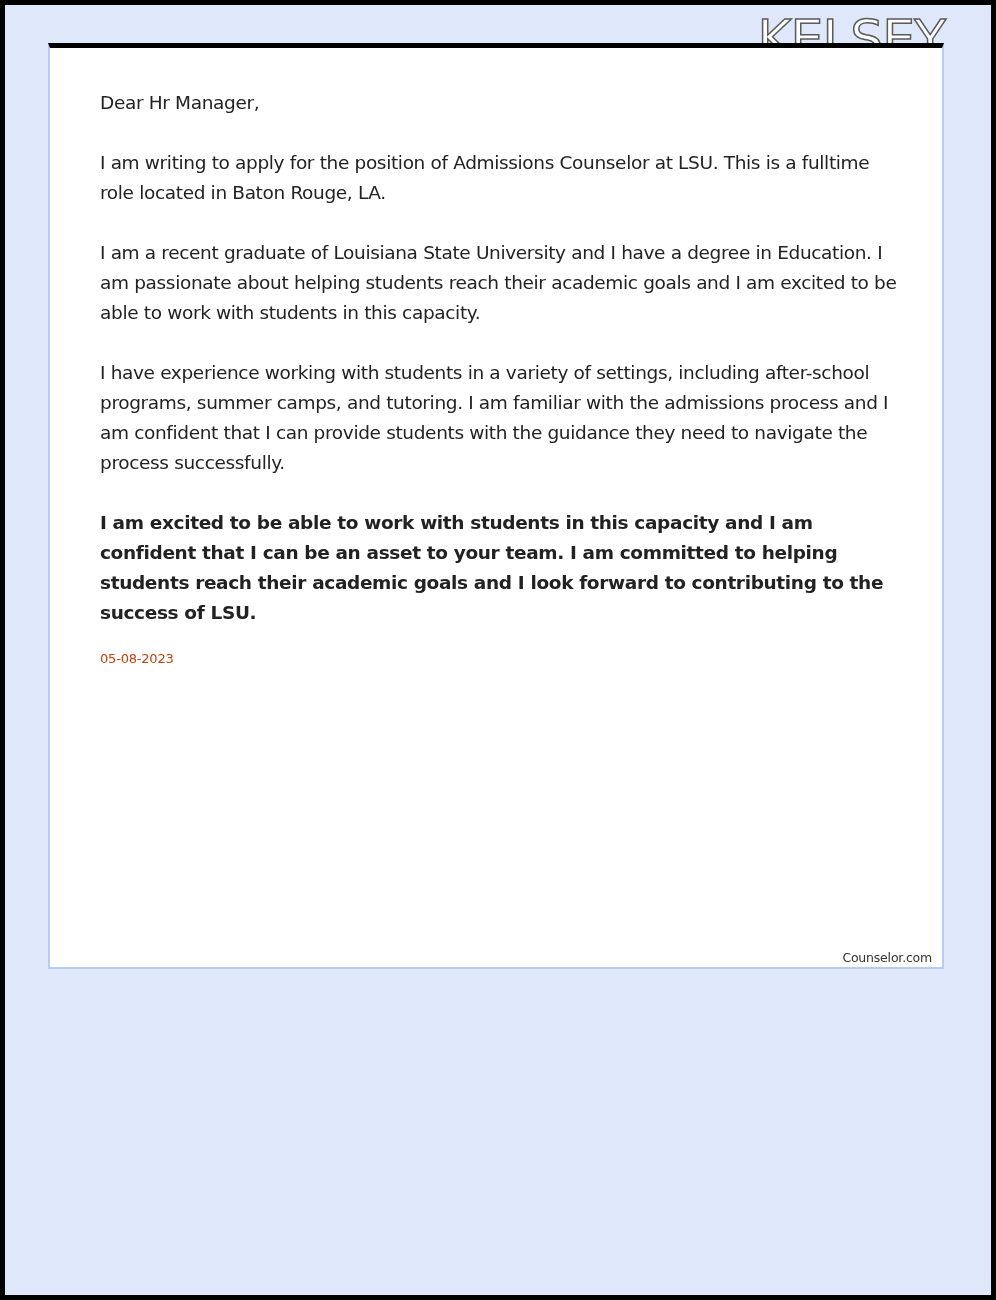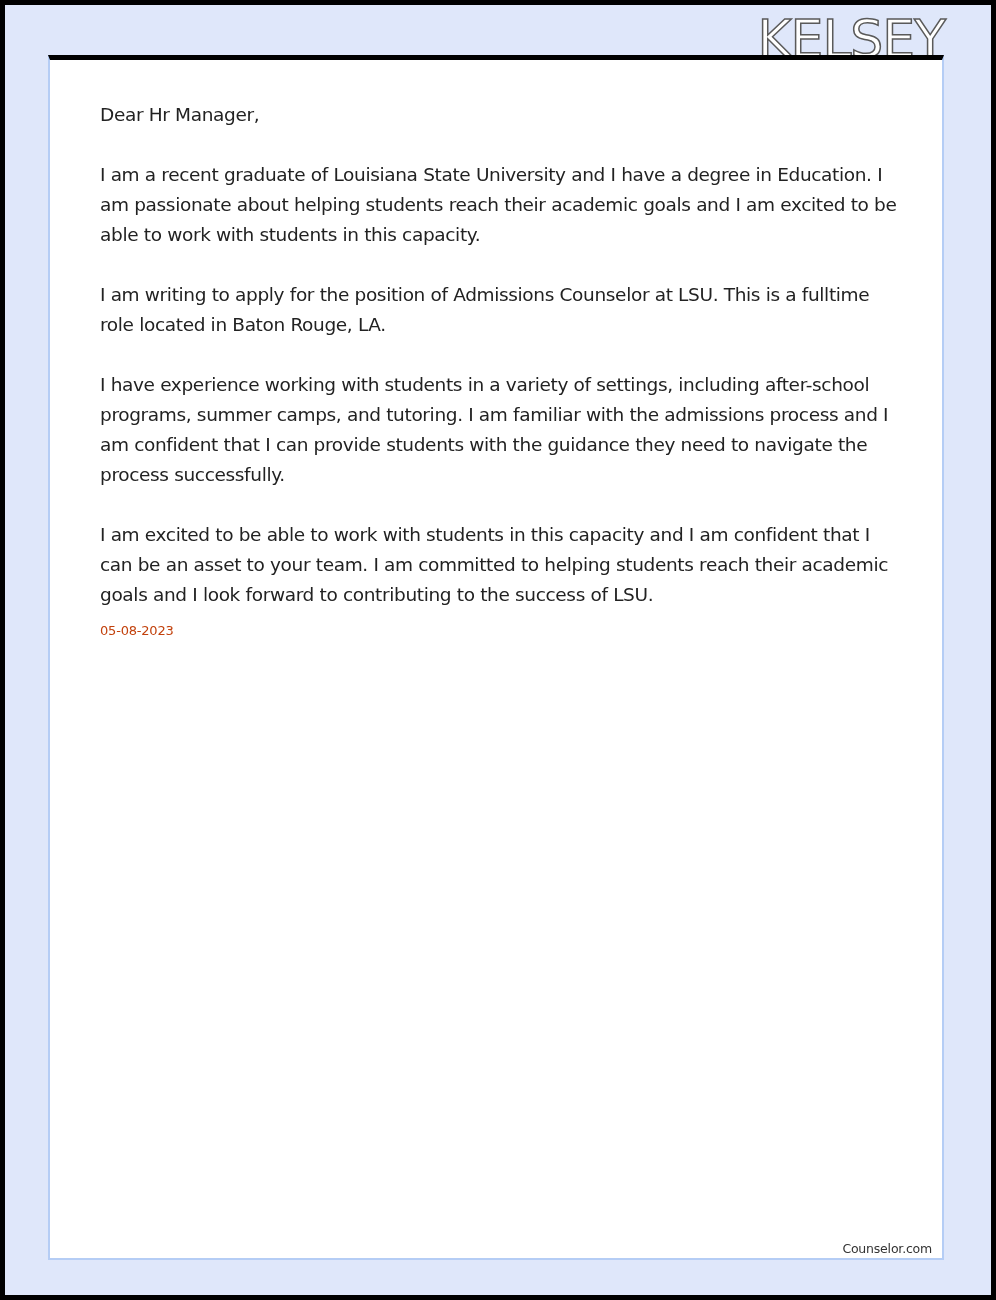--- a/index.html
+++ b/index.html
@@ -20,42 +20,42 @@
       font-size: 52px;
       line-height: 48px;
       letter-spacing: -1px;
       color: #ffffff;
       -webkit-text-stroke: 1.5px #5a5a5a;
       font-weight: normal;
     }
     .page {
       position: absolute;
       left: 43px;
-      top: 50px;
+      top: 38px;
       width: 896px;
-      height: 1205px;
+      height: 926px;
       background: #ffffff;
       border-top: 5px solid #000;
       border-left: 2px solid #b5cdf5;
       border-right: 2px solid #b5cdf5;
       border-bottom: 2px solid #b5cdf5;
       box-sizing: border-box;
     }
     .letter {
       position: absolute;
       left: 50px;
       top: 40px;
       width: 800px;
       color: #222;
       font-size: 18.5px;
       line-height: 30px;
       letter-spacing: -0.35px;
     }
     .letter p { margin: 0 0 30px 0; }
-    .letter p.last { margin-bottom: 6px; }
+    .letter p.last { margin-bottom: 16px; font-weight: bold; }
     .date {
       color: #c2410c;
       font-size: 13px;
       line-height: 30px;
       letter-spacing: -0.2px;
     }
     .footer-brand {
       position: absolute;
       right: 10px;
       bottom: 2px;
@@ -65,20 +65,20 @@
     }
   </style>
 </head>
 <body>
 
 <div class="header-name">KELSEY</div>
 
 <div class="page">
   <div class="letter">
     <p>Dear Hr Manager,</p>
+    <p>I am writing to apply for the position of Admissions Counselor at LSU. This is a fulltime role located in Baton Rouge, LA.</p>
     <p>I am a recent graduate of Louisiana State University and I have a degree in Education. I am passionate about helping students reach their academic goals and I am excited to be able to work with students in this capacity.</p>
-    <p>I am writing to apply for the position of Admissions Counselor at LSU. This is a fulltime role located in Baton Rouge, LA.</p>
     <p>I have experience working with students in a variety of settings, including after-school programs, summer camps, and tutoring. I am familiar with the admissions process and I am confident that I can provide students with the guidance they need to navigate the process successfully.</p>
     <p class="last">I am excited to be able to work with students in this capacity and I am confident that I can be an asset to your team. I am committed to helping students reach their academic goals and I look forward to contributing to the success of LSU.</p>
     <div class="date">05-08-2023</div>
   </div>
   <div class="footer-brand">Counselor.com</div>
 </div>
 
 </body></html>

